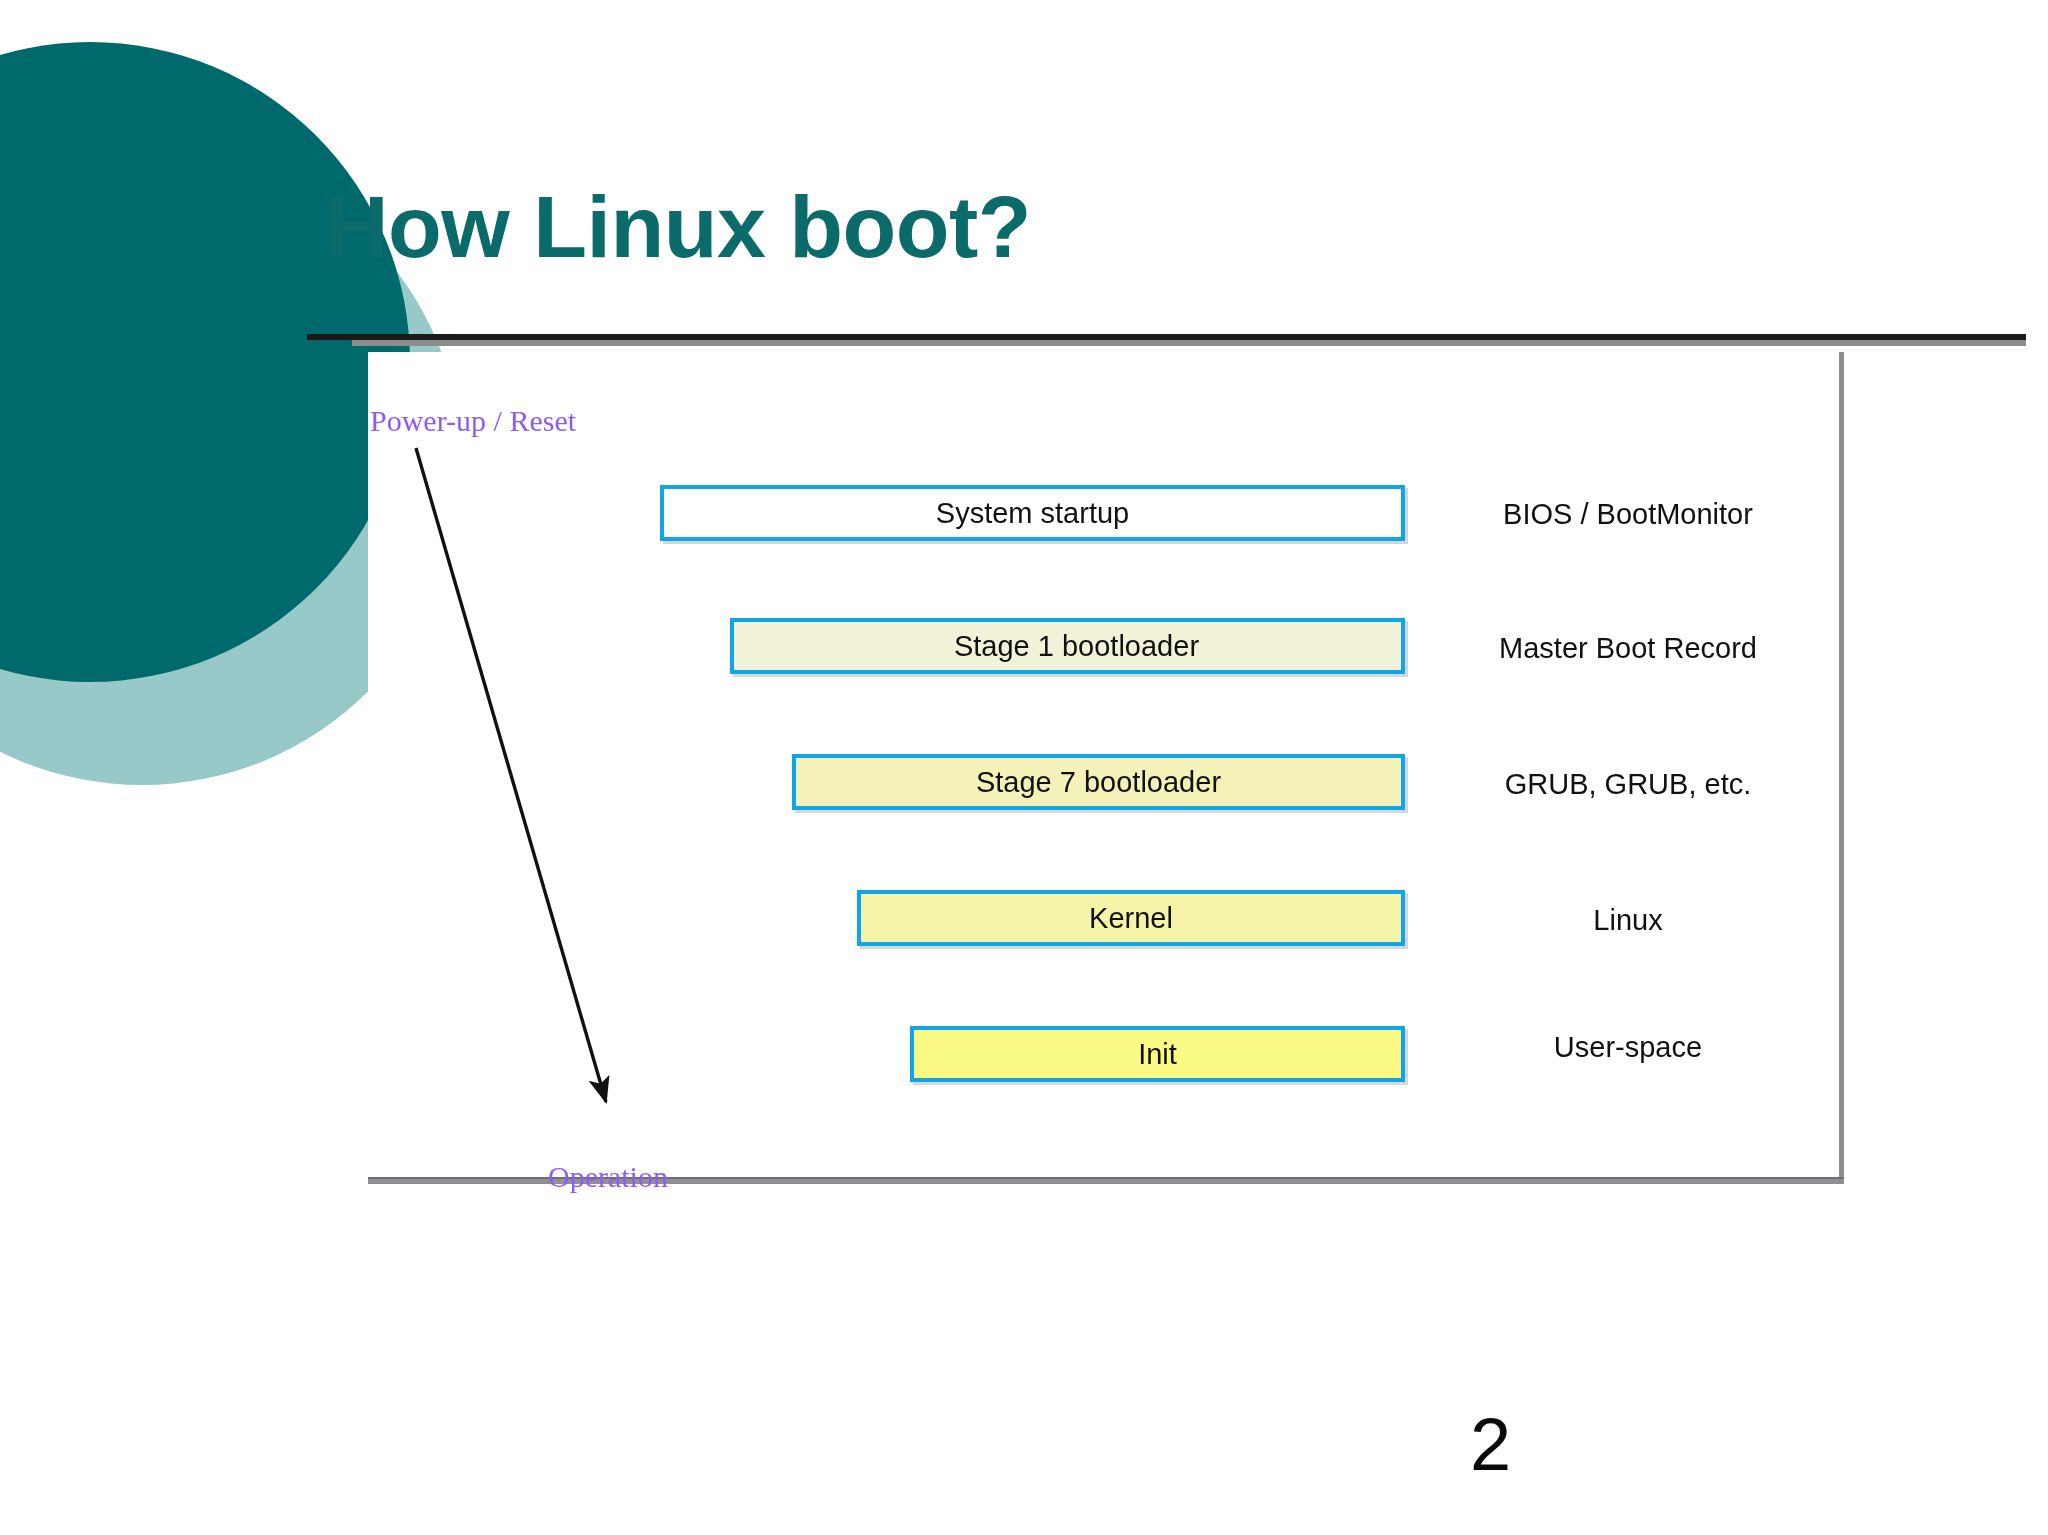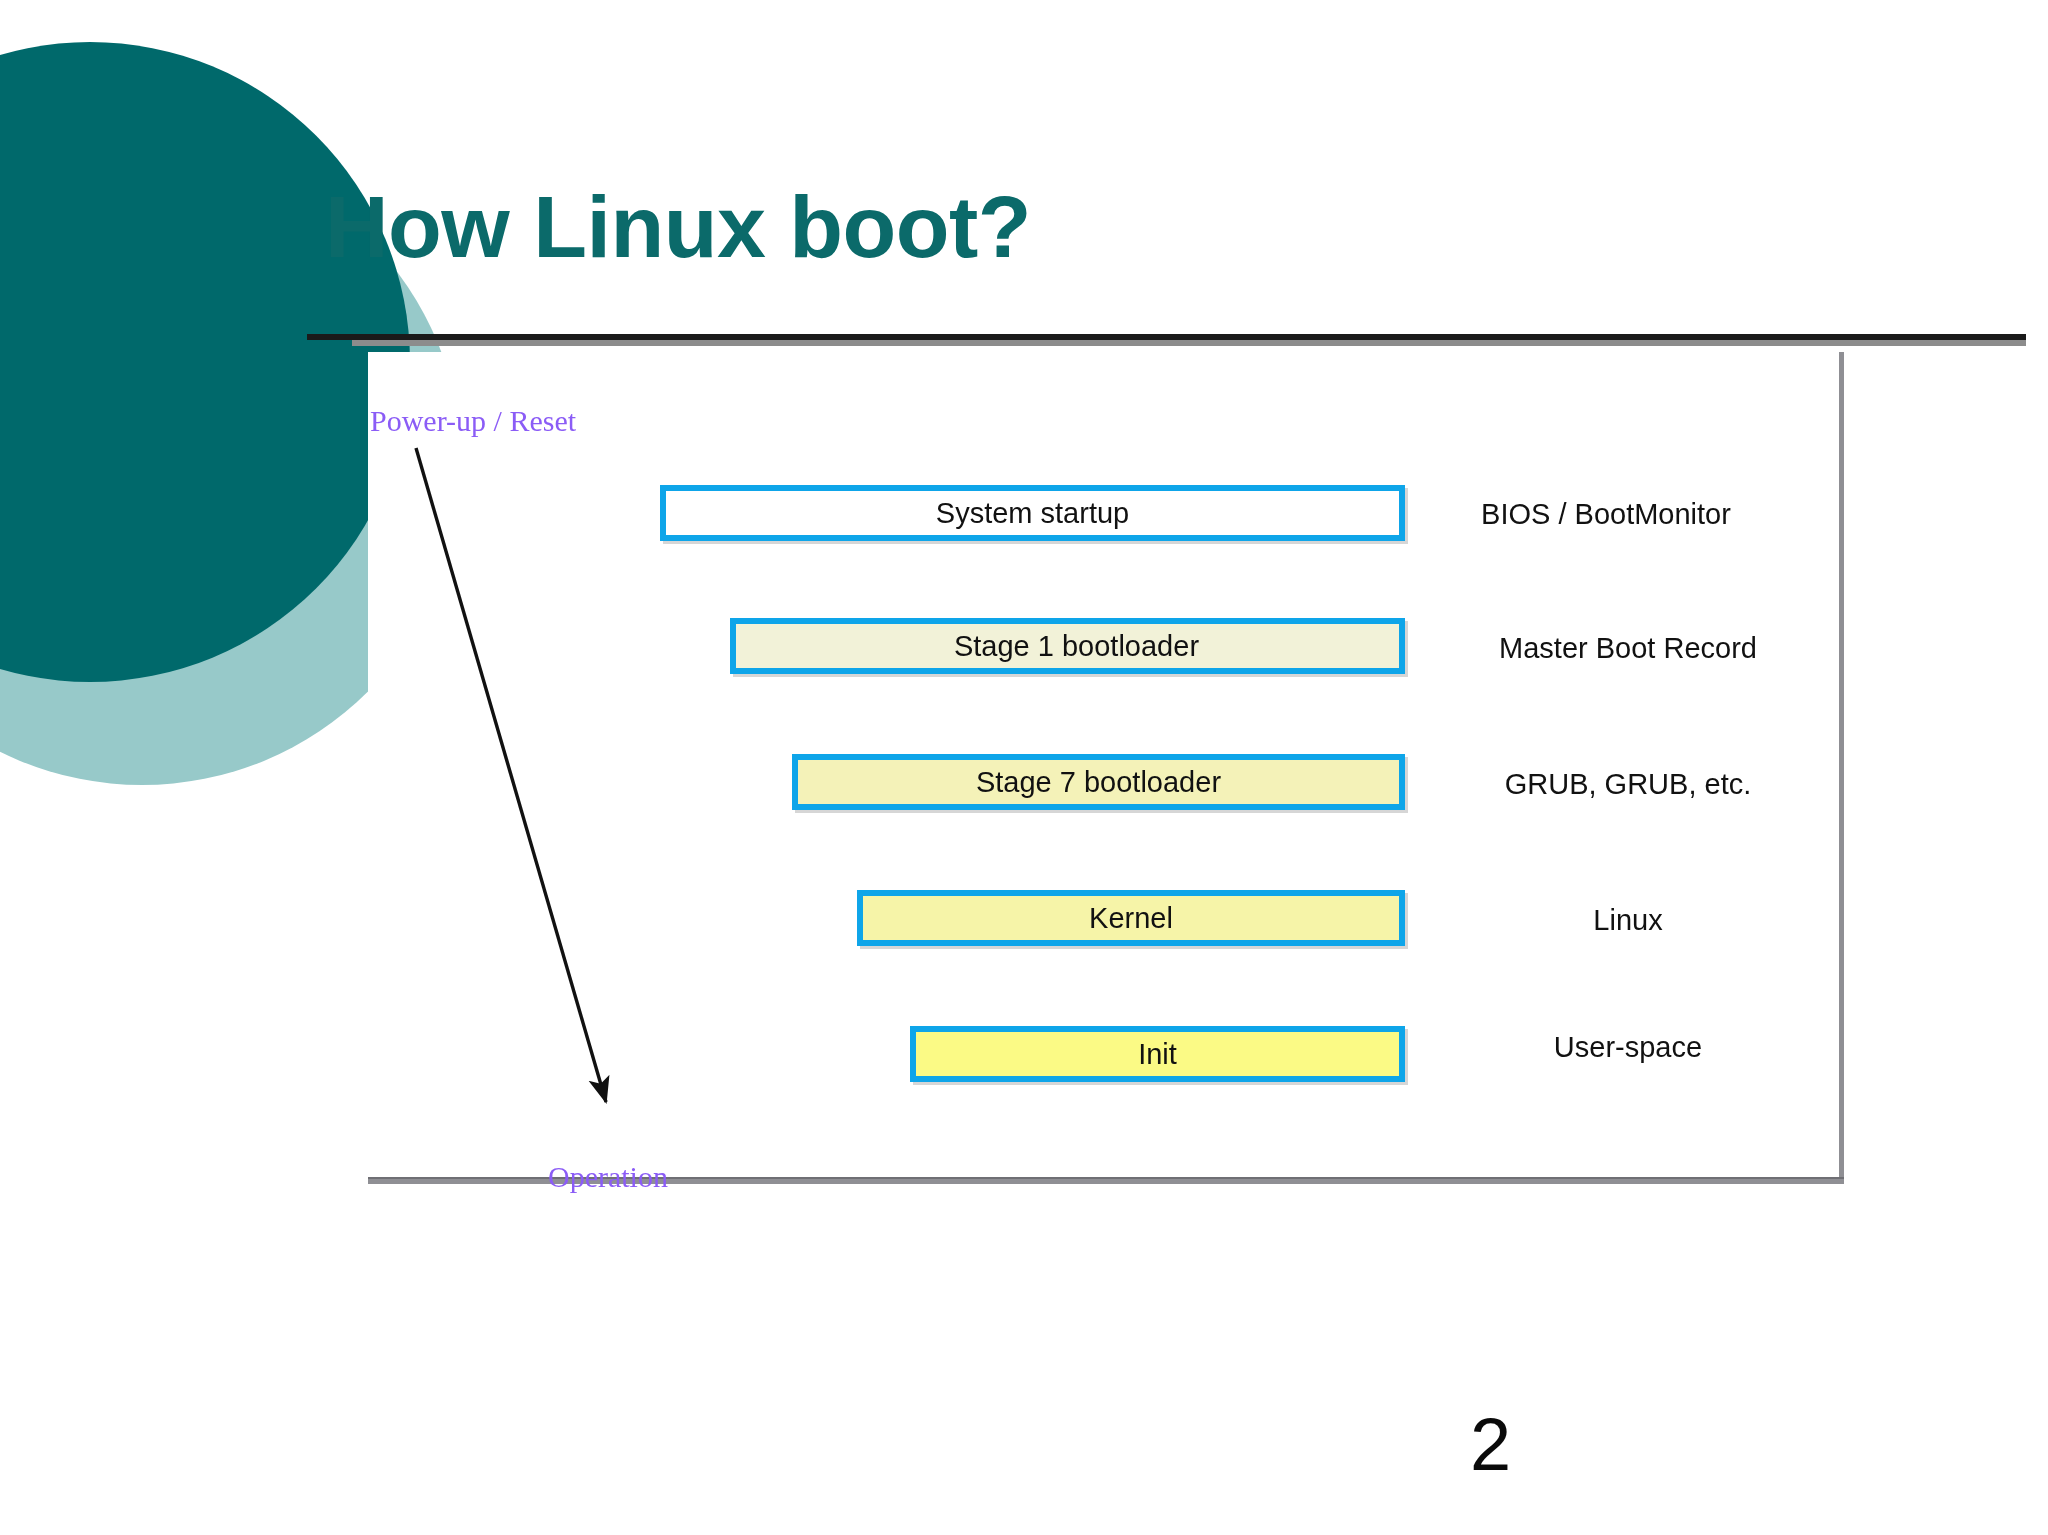--- a/index.html
+++ b/index.html
@@ -92,21 +92,21 @@
     height: 7px;
     background: #8f8f94;
     border-top: 2px solid #6f6f74;
     box-sizing: border-box;
   }
 
   
   .pbox {
     position: absolute;
     box-sizing: border-box;
-    border: 6px solid #0ea5e9;
+    border: 4px solid #0ea5e9;
     height: 56px;
     display: flex;
     align-items: center;
     justify-content: center;
     font-size: 29px;
     color: #111111;
     box-shadow: 3px 3px 0 rgba(120,120,120,0.30);
   }
   .pbox span { pointer-events: none; }
 
@@ -184,21 +184,21 @@
     <div class="pbox" style="left:424px; top:402px; width:613px; background:#f4f2b8;">
       <span>Stage 7 bootloader</span>
     </div>
     <div class="pbox" style="left:542px; top:674px; width:495px; background:#fbfa85;">
       <span>Init</span>
     </div>
     <div class="pbox" style="left:489px; top:538px; width:548px; background:#f6f4a8;">
       <span>Kernel</span>
     </div>
 
-    <div class="rlabel" style="left:1058px; top:146px; width:360px;">BIOS / BootMonitor</div>
+    <div class="rlabel" style="left:1080px; top:146px; width:360px;">BIOS / BootMonitor</div>
     <div class="rlabel" style="left:1080px; top:280px; width:360px;">Master Boot Record</div>
     <div class="rlabel" style="left:1080px; top:416px; width:360px;">GRUB, GRUB, etc.</div>
     <div class="rlabel" style="left:1080px; top:552px; width:360px;">Linux</div>
     <div class="rlabel" style="left:1080px; top:679px; width:360px;">User-space</div>
 
   </div>
 
   <div class="page-number">2</div>
 
 </div>

